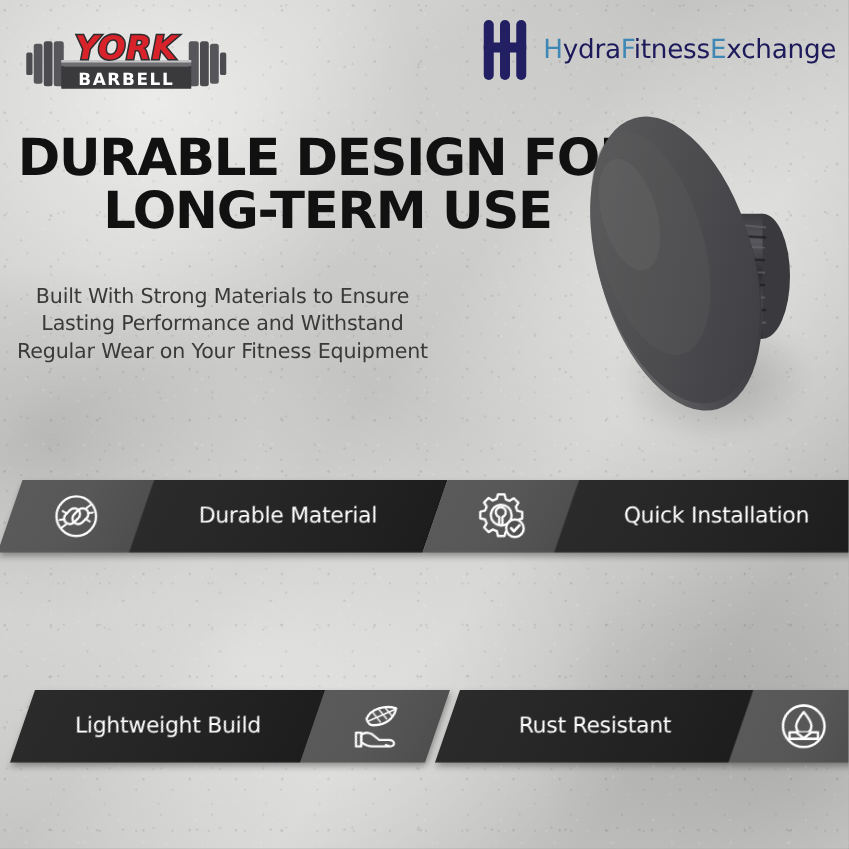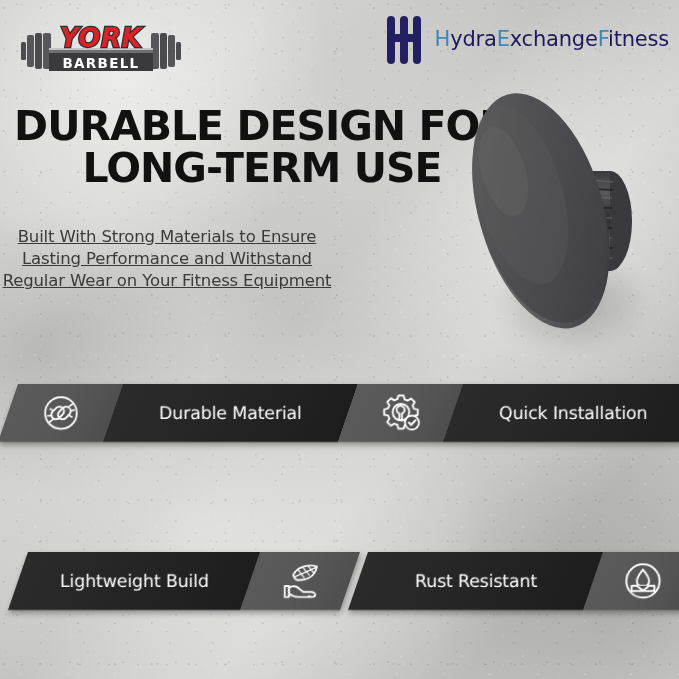--- a/index.html
+++ b/index.html
@@ -77,28 +77,27 @@
     font-family: "DejaVu Sans", sans-serif;
     font-weight: 700;
     font-size: 41px;
     line-height: 1.02;
     letter-spacing: -1.0px;
     color: #111111;
     text-transform: uppercase;
   }
   .subtext {
     position: absolute;
-    left: 2px; top: 226px;
+    left: 13px; top: 226px;
     width: 330px;
     font-family: "DejaVu Sans", sans-serif;
     font-size: 16.5px;
     line-height: 1.33;
     color: #3a3a3a;
     letter-spacing: -.15px;
-    text-decoration: underline;
   }
 
   
   .product {
     position: absolute;
     left: 455px; top: 78px;
     width: 215px; height: 270px;
   }
   .prod-shadow {
     position: absolute;
@@ -189,22 +188,22 @@
     <svg class="hfe-mark" viewBox="0 0 46 58">
       <g fill="#231f63">
         <rect x="3" y="6" width="8" height="48" rx="4"></rect>
         <rect x="16" y="6" width="8" height="48" rx="4"></rect>
         <rect x="29" y="6" width="8" height="48" rx="4"></rect>
         <rect x="3" y="24" width="34" height="8" rx="3"></rect>
       </g>
     </svg>
     <div class="hfe-words">
       <span><i>H</i><b style="font-weight:400">ydra</b></span>
+      <span><i>F</i><b style="font-weight:400">itness</b></span>
       <span><i>E</i><b style="font-weight:400">xchange</b></span>
-      <span><i>F</i><b style="font-weight:400">itness</b></span>
     </div>
   </div>
 
   <div class="headline">DURABLE DESIGN FOR LONG-TERM USE</div>
   <div class="subtext">Built With Strong Materials to Ensure Lasting Performance and Withstand Regular Wear on Your Fitness Equipment</div>
 
   <div class="prod-shadow"></div>
   <div class="product">
     <svg viewBox="0 0 215 270" width="215" height="270">
       <defs>

